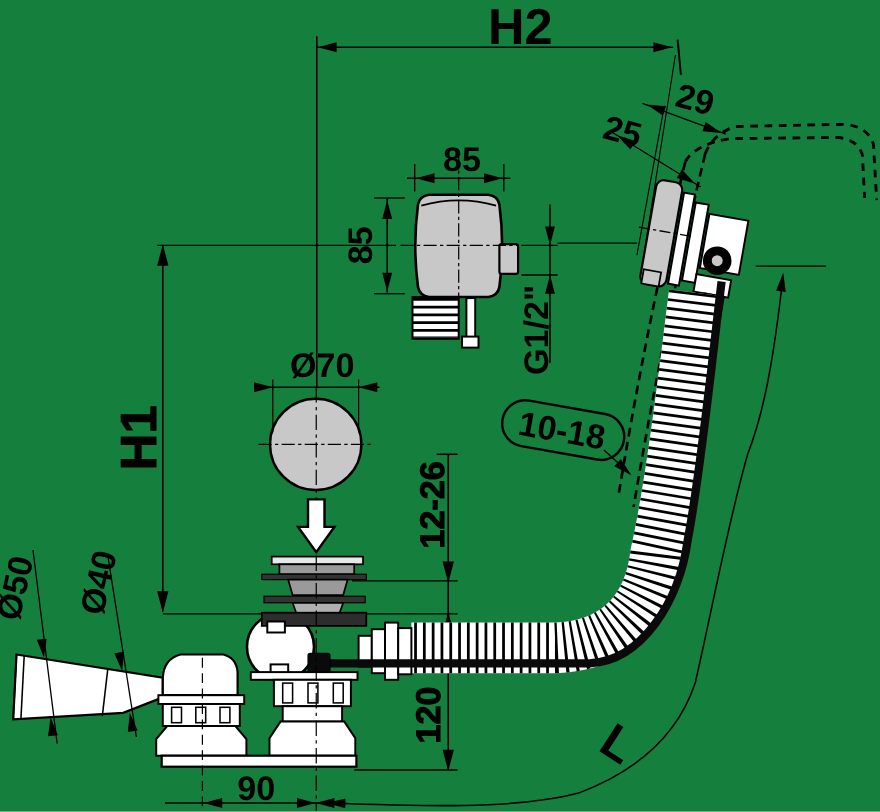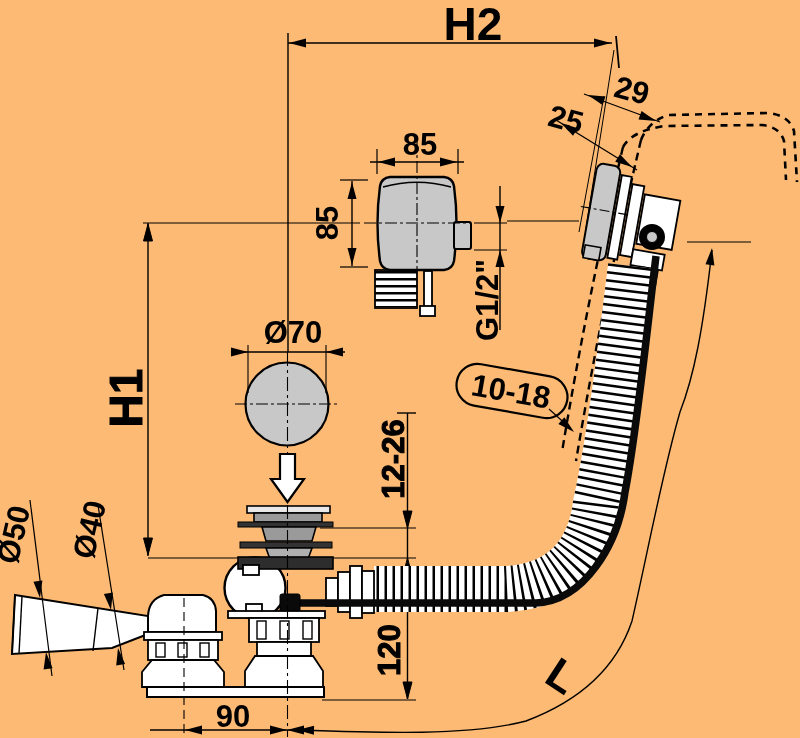--- a/index.html
+++ b/index.html
@@ -1,16 +1,16 @@
 <!DOCTYPE html>
 <html><head>
 <meta charset="utf-8">
 <style>
   html,body{margin:0;padding:0;background:#ffffff;}
-  .stage{width:800px;height:738px;position:relative;background:#fdba74;overflow:hidden;}
+  .stage{width:800px;height:738px;position:relative;background:#15803d;overflow:hidden;}
   svg{display:block;}
   text{font-family:"Liberation Sans","DejaVu Sans",sans-serif;font-weight:bold;fill:#000;}
   .dim{font-size:31px;}
   .big{font-size:46px;}
   .mid{font-size:44px;}
 </style>
 </head>
 <body>
 
 <div class="stage">

